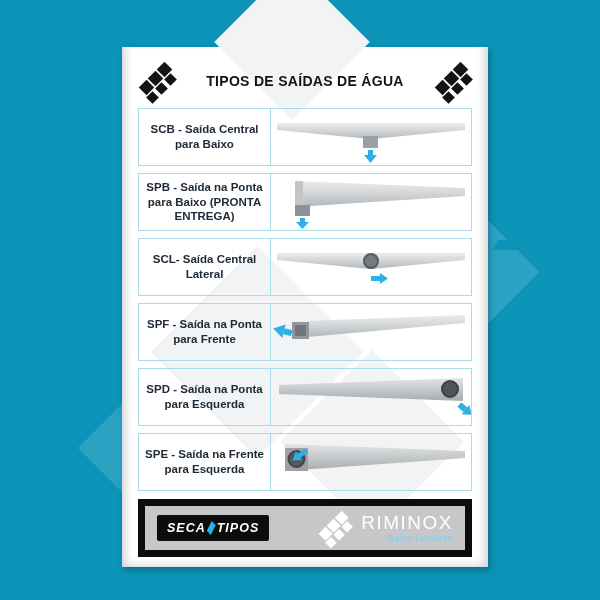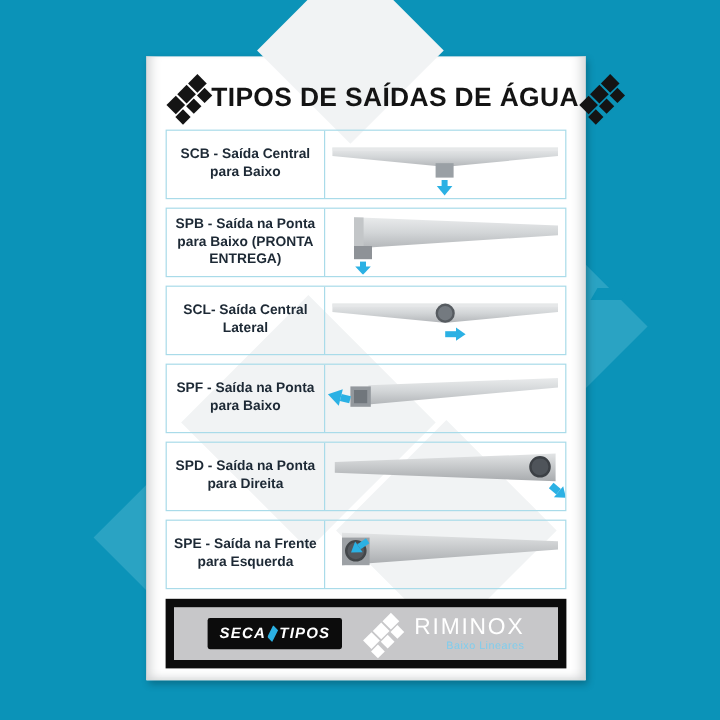--- a/index.html
+++ b/index.html
@@ -24,21 +24,21 @@
   }
   .sheet-wm{position:absolute;background:#f1f3f4;transform:rotate(45deg);z-index:0;}
   .sheet-wm.a{left:60px;top:230px;width:150px;height:150px;}
   .sheet-wm.b{left:185px;top:330px;width:130px;height:130px;}
   .sheet-wm.c{left:115px;top:-60px;width:110px;height:110px;}
 
   .content{position:relative;z-index:1;height:100%;display:flex;flex-direction:column;}
 
   
   .header{display:flex;align-items:center;justify-content:space-between;padding:15px 16px 8px;}
-  .title{font-size:22px;font-weight:bold;color:#141414;letter-spacing:0.3px;white-space:nowrap;}
+  .title{font-size:14px;font-weight:bold;color:#141414;letter-spacing:0.3px;white-space:nowrap;}
 
   
   .mark{width:38px;height:38px;position:relative;flex:0 0 auto;}
   .mark i{position:absolute;width:11px;height:11px;background:#141414;transform:rotate(45deg);}
   .mark i.s{width:9px;height:9px;}
   .mark i:nth-child(1){left:21px;top:2px;}
   .mark i:nth-child(2){left:12px;top:11px;}
   .mark i:nth-child(3){left:3px;top:20px;}
   .mark i:nth-child(4){left:28px;top:13px;}
   .mark i:nth-child(5){left:19px;top:22px;}
@@ -52,21 +52,21 @@
   .row-label{
     width:132px;flex:0 0 132px;border-right:1px solid #a9dbe9;
     display:flex;align-items:center;justify-content:center;text-align:center;
     font-size:11.5px;font-weight:bold;color:#1d2935;line-height:1.3;padding:2px 5px;box-sizing:border-box;
   }
   .row-art{flex:1;display:flex;align-items:center;justify-content:center;}
 
   
   .footer{margin:1px 16px 0;height:58px;background:#0c0c0c;padding:7px;box-sizing:border-box;}
   .footer-inner{height:100%;background:#c7c7c9;display:flex;align-items:center;
-    justify-content:space-between;padding:0 28px;box-sizing:border-box;}
+    justify-content:space-between;padding:0 12px;box-sizing:border-box;}
   .seca{background:#0c0c0c;color:#fff;font-weight:bold;font-style:italic;font-size:12.5px;
     letter-spacing:1px;padding:6px 10px;display:flex;align-items:center;border-radius:2px;}
   .brush{display:inline-block;width:9px;height:14px;background:#2bb1e4;margin:0 1px;
     clip-path:polygon(55% 0,100% 30%,45% 100%,0 70%);}
   .rim{display:flex;align-items:center;gap:7px;}
   .rim-text{display:flex;flex-direction:column;align-items:flex-end;}
   .rim-name{color:#ffffff;font-weight:normal;font-size:19px;letter-spacing:1.5px;line-height:1;}
   .rim-sub{color:#7fcdee;font-size:9px;margin-top:1px;letter-spacing:0.4px;}
 </style>
 </head>
@@ -158,36 +158,36 @@
             <circle cx="100" cy="21" r="7" fill="#747a80" stroke="#565b60" stroke-width="2"></circle>
             <g fill="#2bb1e4">
               <rect x="100" y="36" width="9" height="5"></rect>
                 <polygon points="109,33 109,44 117,38.5"></polygon>
             </g>
           </svg>
         </div>
       </div>
 
       <div class="row">
-        <div class="row-label">SPF - Saída na Ponta para Baixo</div>
+        <div class="row-label">SPF - Saída na Ponta para Frente</div>
         <div class="row-art">
           <svg width="200" height="54" viewBox="0 0 200 54">
             <polygon points="36,16 194,10 194,18 36,32" fill="url(#gch)"></polygon>
             <rect x="21" y="17" width="17" height="17" fill="#93989d"></rect>
             <rect x="24" y="20" width="11" height="11" fill="#70767c"></rect>
             <g transform="rotate(14 12 26)" fill="#2bb1e4">
               <polygon points="2,26 13,19 13,33"></polygon>
                 <rect x="13" y="23" width="8" height="6"></rect>
             </g>
           </svg>
         </div>
       </div>
 
       <div class="row">
-        <div class="row-label">SPD - Saída na Ponta para Direita</div>
+        <div class="row-label">SPD - Saída na Ponta para Esquerda</div>
         <div class="row-art">
           <svg width="200" height="54" viewBox="0 0 200 54">
             <polygon points="8,15 192,8 192,31 8,24" fill="url(#gch2)"></polygon>
             <circle cx="179" cy="19" r="8" fill="#4f545a" stroke="#3c4045" stroke-width="2"></circle>
             <g transform="rotate(40 196 41)" fill="#2bb1e4">
               <rect x="186" y="38" width="8" height="6"></rect>
                 <polygon points="194,35 194,47 202,41"></polygon>
             </g>
           </svg>
         </div>

